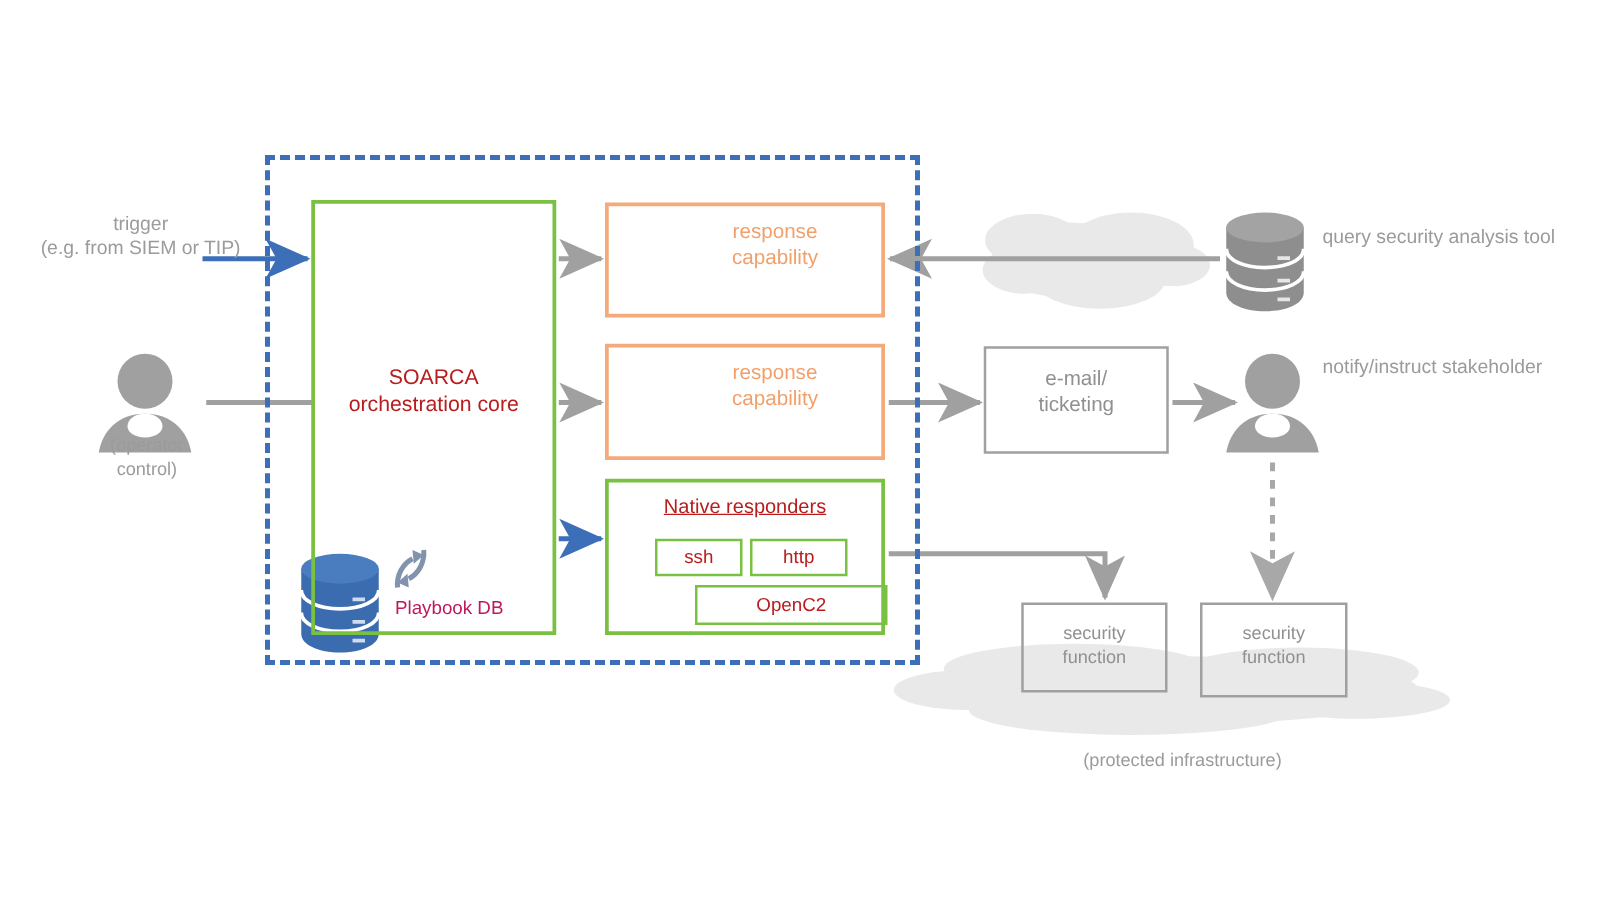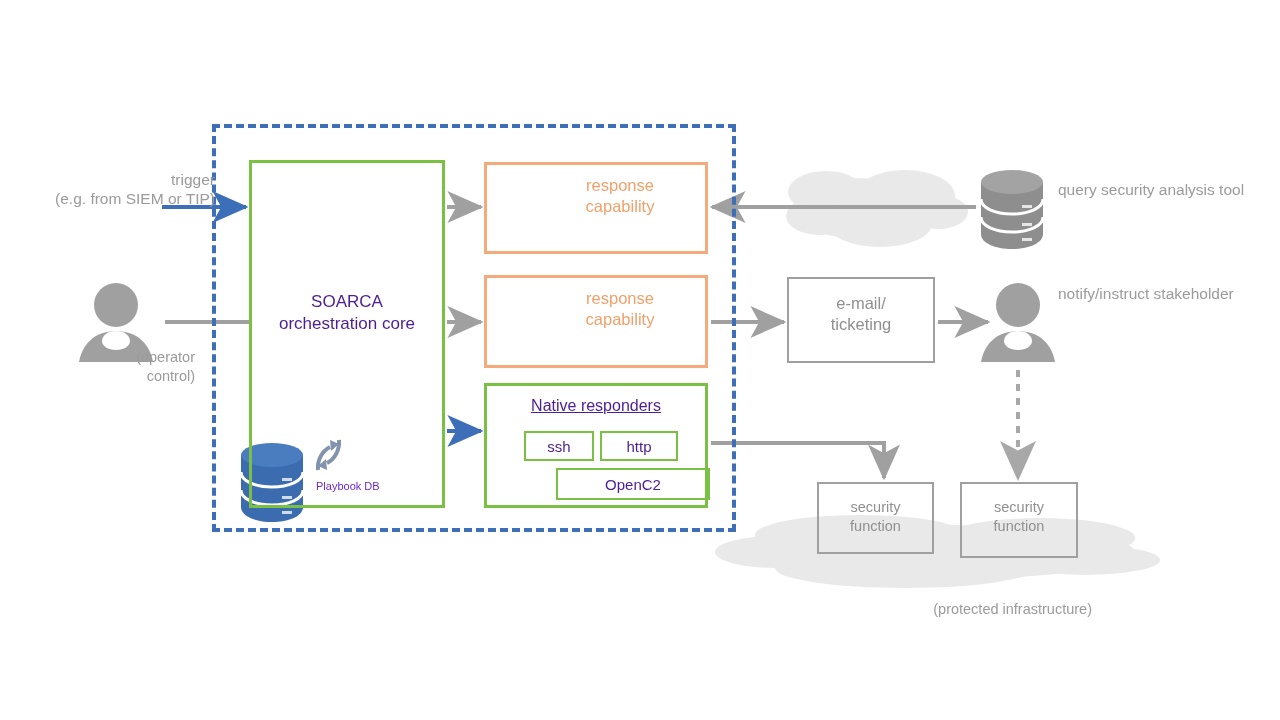--- a/index.html
+++ b/index.html
@@ -25,41 +25,41 @@
     width: 1280px;
     height: 720px;
   }
   .lbl {
     position: absolute;
     color: #9b9b9b;
     font-size: 15.5px;
     line-height: 19px;
     white-space: pre-line;
   }
-  .lbl-center { text-align: right; }
+  .lbl-center { text-align: center; }
 
   
   .box {
     position: absolute;
     box-sizing: border-box;
     background: transparent;
   }
   .box-green { border: 3px solid #7ac143; }
   .box-orange { border: 3px solid #f4aa7a; }
   .box-gray { border: 2px solid #a0a0a0; }
   .box-green-thin { border: 2.5px solid #7ac143; }
 
   .box-label {
     position: absolute;
     width: 100%;
     text-align: center;
     line-height: 1.28;
     white-space: pre-line;
   }
-  .t-green { color: #4c1d95; }
+  .t-green { color: #b91c1c; }
   .t-orange { color: #f2a06a; padding-left: 24px; }
   .t-gray { color: #909090; }
 
   #dashed-container {
     position: absolute;
     left: 212px;
     top: 124px;
     width: 524px;
     height: 408px;
     box-sizing: border-box;
@@ -100,21 +100,21 @@
   #secfn1-box { left: 817px; top: 482px; width: 117px; height: 72px; }
   #secfn1-label { top: 14px; font-size: 14.5px; }
   #secfn2-box { left: 960px; top: 482px; width: 118px; height: 76px; }
   #secfn2-label { top: 14px; font-size: 14.5px; }
 
   #trigger-label { left: 10px; top: 170px; width: 205px; font-size: 15.5px; }
   #operator-label { left: 40px; top: 348px; width: 155px; font-size: 14.5px; }
   #query-label { left: 1058px; top: 180px; width: 215px; }
   #notify-label { left: 1058px; top: 284px; width: 200px; }
   #protected-label { left: 800px; top: 600px; width: 292px; font-size: 14.5px; }
-  #playbook-label { left: 316px; top: 477px; font-size: 11px; color: #6d28d9; }
+  #playbook-label { left: 316px; top: 477px; font-size: 15px; color: #be185d; }
 </style>
 </head>
 <body>
 
 <div id="stage">
 
   <svg id="svg-layer" viewBox="0 0 1280 720">
     <defs>
       <marker id="ah-gray" markerWidth="9" markerHeight="8" refX="8.4" refY="4" orient="auto">
         <path d="M0,0 L9,4 L0,8 L2.2,4 Z" fill="#a0a0a0"></path>

